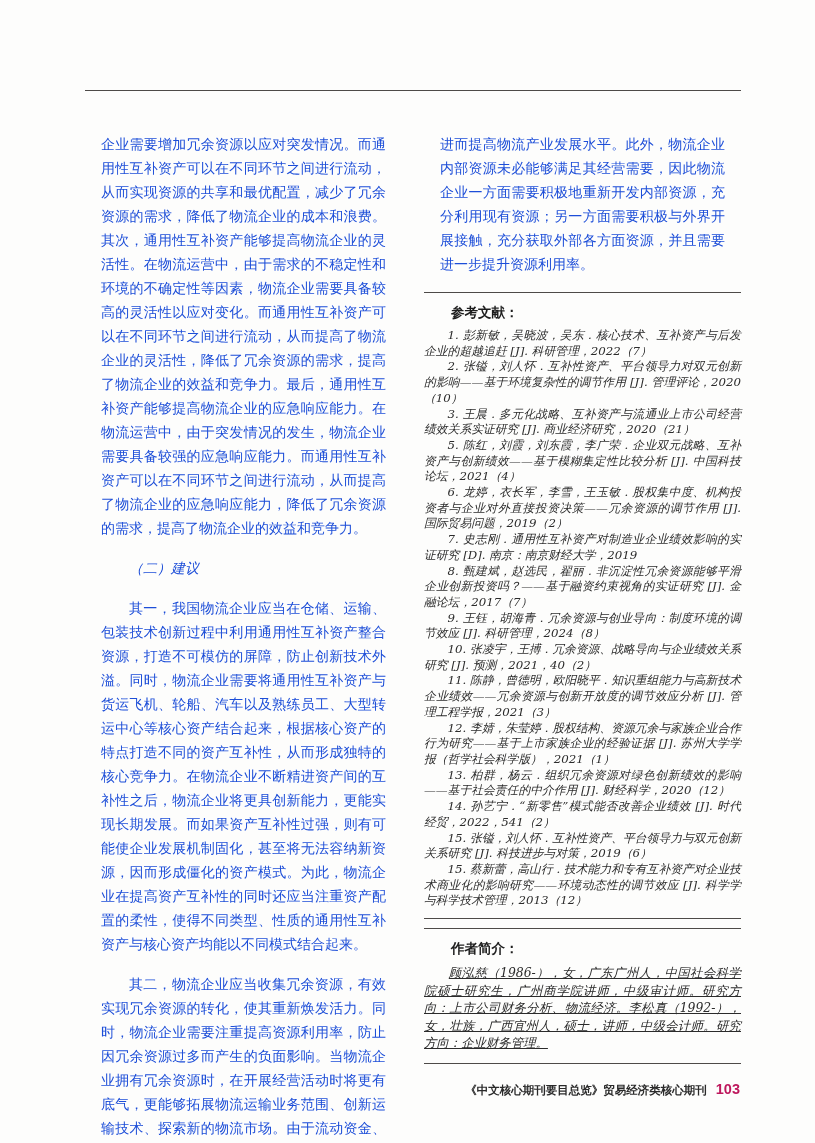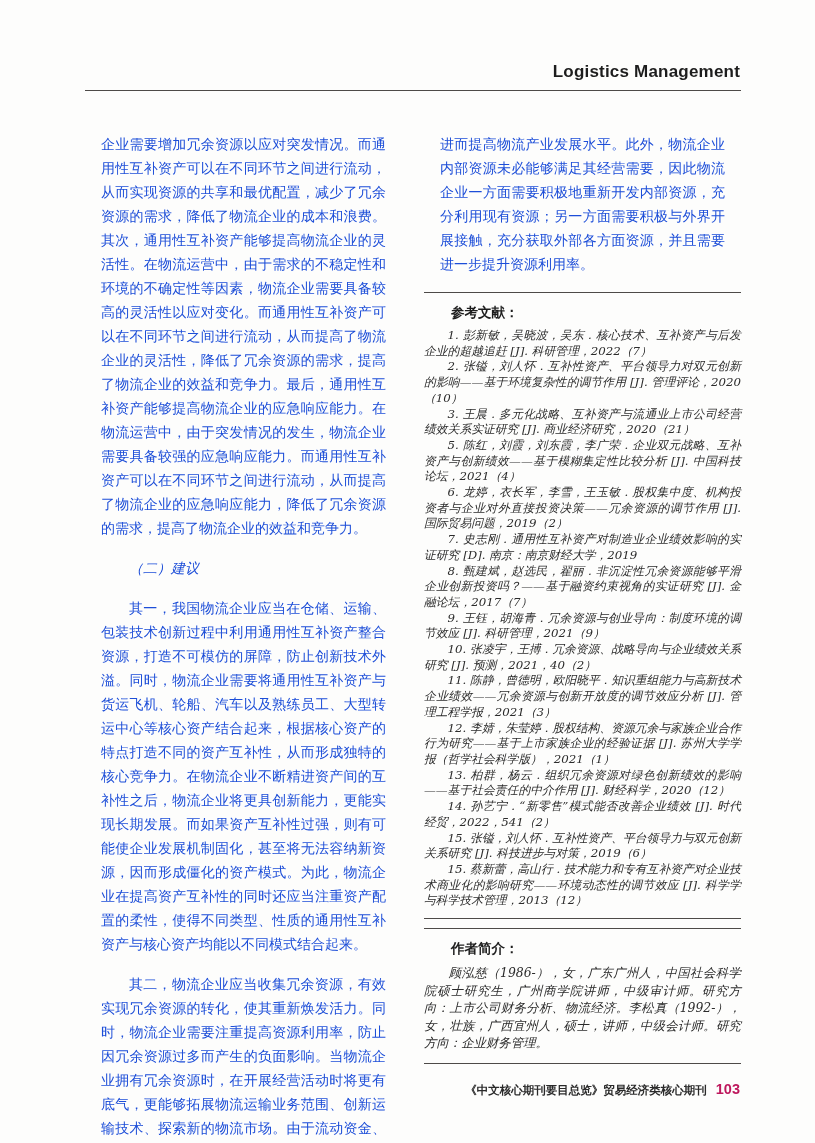--- a/index.html
+++ b/index.html
@@ -53,39 +53,39 @@
     margin-top: 9px; height: 9px;
     border-top: 1.6px solid #4d4a48;
     border-bottom: 1.6px solid #4d4a48;
   }
   .bio-text {
     margin: 2px 0 0 0;
     font-size: 12.4px; line-height: 17.6px;
     font-style: italic;
     text-align: justify; text-indent: 2em;
     color: #2b2b2b;
+    text-decoration: underline;
   }
   .bio-rule {
     margin-top: 11px; height: 0;
     border-top: 1.6px solid #4d4a48;
   }
   .footer {
     position: absolute; top: 1081px; right: 75px;
     display: flex; align-items: baseline; gap: 9px;
     font-family: "Liberation Sans", "DejaVu Sans", sans-serif;
   }
   .footer-note { font-size: 11.5px; font-weight: bold; color: #2a2a2a; text-align: center; }
   .footer-page { font-size: 14.5px; font-weight: bold; color: #be185d; }
 </style>
 </head>
 <body>
 
 <div id="page">
 
-  <div class="header-title">Logistics Management</div>
   <div class="header-rule"></div>
 
   <div class="col col-left">
     <p class="body-par">企业需要增加冗余资源以应对突发情况。而通用性互补资产可以在不同环节之间进行流动，从而实现资源的共享和最优配置，减少了冗余资源的需求，降低了物流企业的成本和浪费。其次，通用性互补资产能够提高物流企业的灵活性。在物流运营中，由于需求的不稳定性和环境的不确定性等因素，物流企业需要具备较高的灵活性以应对变化。而通用性互补资产可以在不同环节之间进行流动，从而提高了物流企业的灵活性，降低了冗余资源的需求，提高了物流企业的效益和竞争力。最后，通用性互补资产能够提高物流企业的应急响应能力。在物流运营中，由于突发情况的发生，物流企业需要具备较强的应急响应能力。而通用性互补资产可以在不同环节之间进行流动，从而提高了物流企业的应急响应能力，降低了冗余资源的需求，提高了物流企业的效益和竞争力。</p>
     <p class="body-par indent subhead">（二）建议</p>
     <p class="body-par indent">其一，我国物流企业应当在仓储、运输、包装技术创新过程中利用通用性互补资产整合资源，打造不可模仿的屏障，防止创新技术外溢。同时，物流企业需要将通用性互补资产与货运飞机、轮船、汽车以及熟练员工、大型转运中心等核心资产结合起来，根据核心资产的特点打造不同的资产互补性，从而形成独特的核心竞争力。在物流企业不断精进资产间的互补性之后，物流企业将更具创新能力，更能实现长期发展。而如果资产互补性过强，则有可能使企业发展机制固化，甚至将无法容纳新资源，因而形成僵化的资产模式。为此，物流企业在提高资产互补性的同时还应当注重资产配置的柔性，使得不同类型、性质的通用性互补资产与核心资产均能以不同模式结合起来。</p>
     <p class="body-par indent">其二，物流企业应当收集冗余资源，有效实现冗余资源的转化，使其重新焕发活力。同时，物流企业需要注重提高资源利用率，防止因冗余资源过多而产生的负面影响。当物流企业拥有冗余资源时，在开展经营活动时将更有底气，更能够拓展物流运输业务范围、创新运输技术、探索新的物流市场。由于流动资金、物流业务收入、信贷能力等非沉淀性冗余资源更具灵活性，更能抵御风险，因此物流企业应当收集非沉淀性冗余资源，将其配置到其它的创新活动中，做到“物尽其用”，以更好地促进物流产业发展水平提升。作为基础资源，沉淀性冗余资源将使物流企业能够构建起核心竞争力，不断提高吸收能力，掌握外来物流技术，进而提高创新能力。然而，在处理沉淀性冗余资源时，物流企业需要更加小心，防止其固着在原有领域中而无法在新的领域得到转化，在日常经营中积极使用沉淀性冗余资源，并加大对沉淀性冗余资源的监管和治理，对各项管理费用进行合理预算，积极引导沉淀性冗余资源流入研发创新项目等，促进研发投入，增强自主创新能力，</p>
   </div>
 
   <div class="col col-right">
@@ -95,21 +95,21 @@
     <div class="sec-heading">参考文献：</div>
 
     <div>
       <p class="ref-item">1. 彭新敏，吴晓波，吴东 . 核心技术、互补资产与后发企业的超越追赶 [J]. 科研管理，2022（7）</p>
       <p class="ref-item">2. 张镒，刘人怀 . 互补性资产、平台领导力对双元创新的影响——基于环境复杂性的调节作用 [J]. 管理评论，2020（10）</p>
       <p class="ref-item">3. 王晨 . 多元化战略、互补资产与流通业上市公司经营绩效关系实证研究 [J]. 商业经济研究，2020（21）</p>
       <p class="ref-item">5. 陈红，刘霞，刘东霞，李广荣 . 企业双元战略、互补资产与创新绩效——基于模糊集定性比较分析 [J]. 中国科技论坛，2021（4）</p>
       <p class="ref-item">6. 龙婷，衣长军，李雪，王玉敏 . 股权集中度、机构投资者与企业对外直接投资决策——冗余资源的调节作用 [J]. 国际贸易问题，2019（2）</p>
       <p class="ref-item">7. 史志刚 . 通用性互补资产对制造业企业绩效影响的实证研究 [D]. 南京：南京财经大学，2019</p>
       <p class="ref-item">8. 甄建斌，赵选民，翟丽 . 非沉淀性冗余资源能够平滑企业创新投资吗？——基于融资约束视角的实证研究 [J]. 金融论坛，2017（7）</p>
-      <p class="ref-item">9. 王钰，胡海青 . 冗余资源与创业导向：制度环境的调节效应 [J]. 科研管理，2021（9）</p>
+      <p class="ref-item">9. 王钰，胡海青 . 冗余资源与创业导向：制度环境的调节效应 [J]. 科研管理，2024（8）</p>
       <p class="ref-item">10. 张凌宇，王搏 . 冗余资源、战略导向与企业绩效关系研究 [J]. 预测，2021，40（2）</p>
       <p class="ref-item">11. 陈静，曾德明，欧阳晓平 . 知识重组能力与高新技术企业绩效——冗余资源与创新开放度的调节效应分析 [J]. 管理工程学报，2021（3）</p>
       <p class="ref-item">12. 李婧，朱莹婷 . 股权结构、资源冗余与家族企业合作行为研究——基于上市家族企业的经验证据 [J]. 苏州大学学报（哲学社会科学版），2021（1）</p>
       <p class="ref-item">13. 柏群，杨云 . 组织冗余资源对绿色创新绩效的影响——基于社会责任的中介作用 [J]. 财经科学，2020（12）</p>
       <p class="ref-item">14. 孙艺宁 . “新零售”模式能否改善企业绩效 [J]. 时代经贸，2022，541（2）</p>
       <p class="ref-item">15. 张镒，刘人怀 . 互补性资产、平台领导力与双元创新关系研究 [J]. 科技进步与对策，2019（6）</p>
       <p class="ref-item">15. 蔡新蕾，高山行 . 技术能力和专有互补资产对企业技术商业化的影响研究——环境动态性的调节效应 [J]. 科学学与科学技术管理，2013（12）</p>
     </div>
 
     <div class="double-rule"></div>

